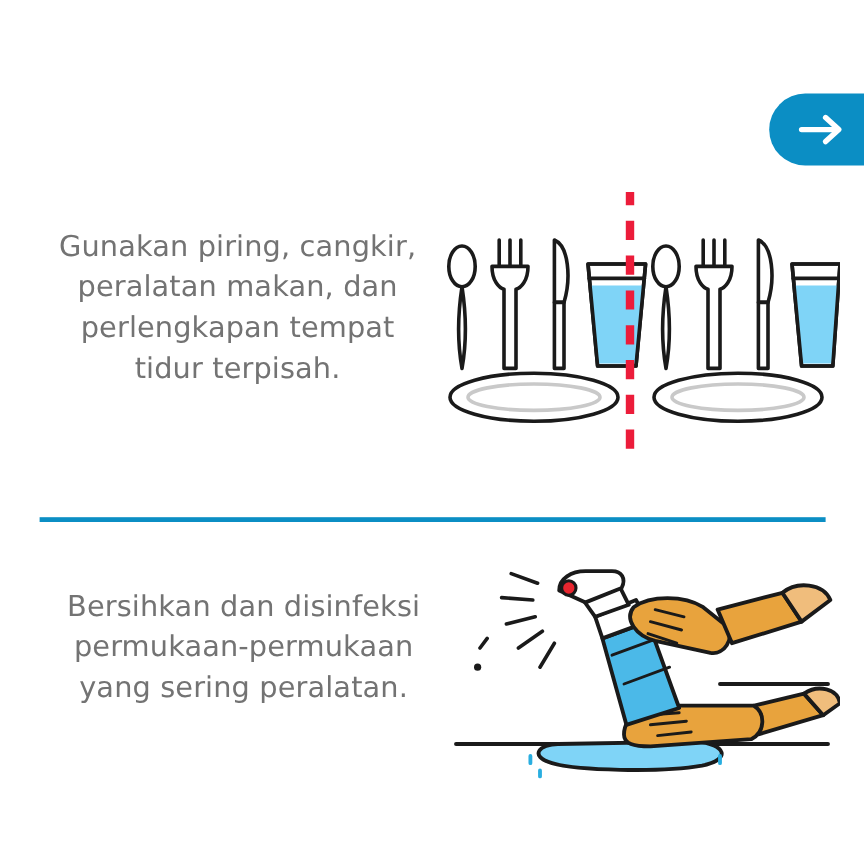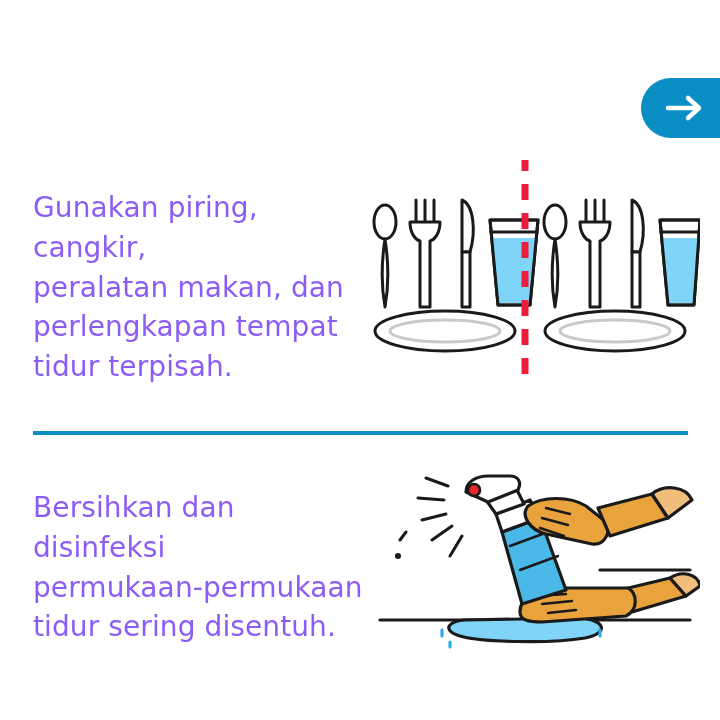--- a/index.html
+++ b/index.html
@@ -36,25 +36,26 @@
   .section {
     position: absolute;
     left: 0; width: 720px;
     display: flex;
     align-items: center;
   }
   .section-1 { top: 160px; height: 230px; }
   .section-2 { top: 470px; height: 200px; }
 
   .section-text {
-    color: #8b5cf6;
-    font-size: 28px;
+    color: #737373;
+    font-size: 24px;
     line-height: 1.42;
     letter-spacing: 0.1px;
     white-space: pre-line;
+    text-align: center;
   }
   .section-1 .section-text {
     position: absolute;
     left: 33px; top: 28px;
     width: 330px;
   }
   .section-2 .section-text {
     position: absolute;
     left: 33px; top: 18px;
     width: 340px;
@@ -135,21 +136,21 @@
         </g>
       </svg>
     </div>
   </div>
 
   <div class="divider"></div>
 
   <div class="section section-2">
     <div class="section-text">Bersihkan dan disinfeksi
 permukaan-permukaan
-tidur sering disentuh.</div>
+yang sering peralatan.</div>
 
     <div class="art art-2">
       <svg width="330" height="190" viewBox="0 0 330 190" aria-hidden="true">
         <g stroke="#1a1a1a" stroke-width="3.2" stroke-linecap="round" stroke-linejoin="round" fill="none">
 
           <path d="M10 150 L320 150" stroke="#1a1a1a"></path>
           <path d="M230 100 L320 100" stroke="#1a1a1a"></path>
 
           <path d="M95 150 C 80 150, 70 160, 90 166 C 110 172, 180 174, 215 168 C 240 163, 235 150, 210 148 Z" fill="#7fd4f7" stroke="#1a1a1a"></path>
           <path d="M72 160 l0 6 M80 172 l0 5 M230 160 l0 6" stroke="#29aee0"></path>

